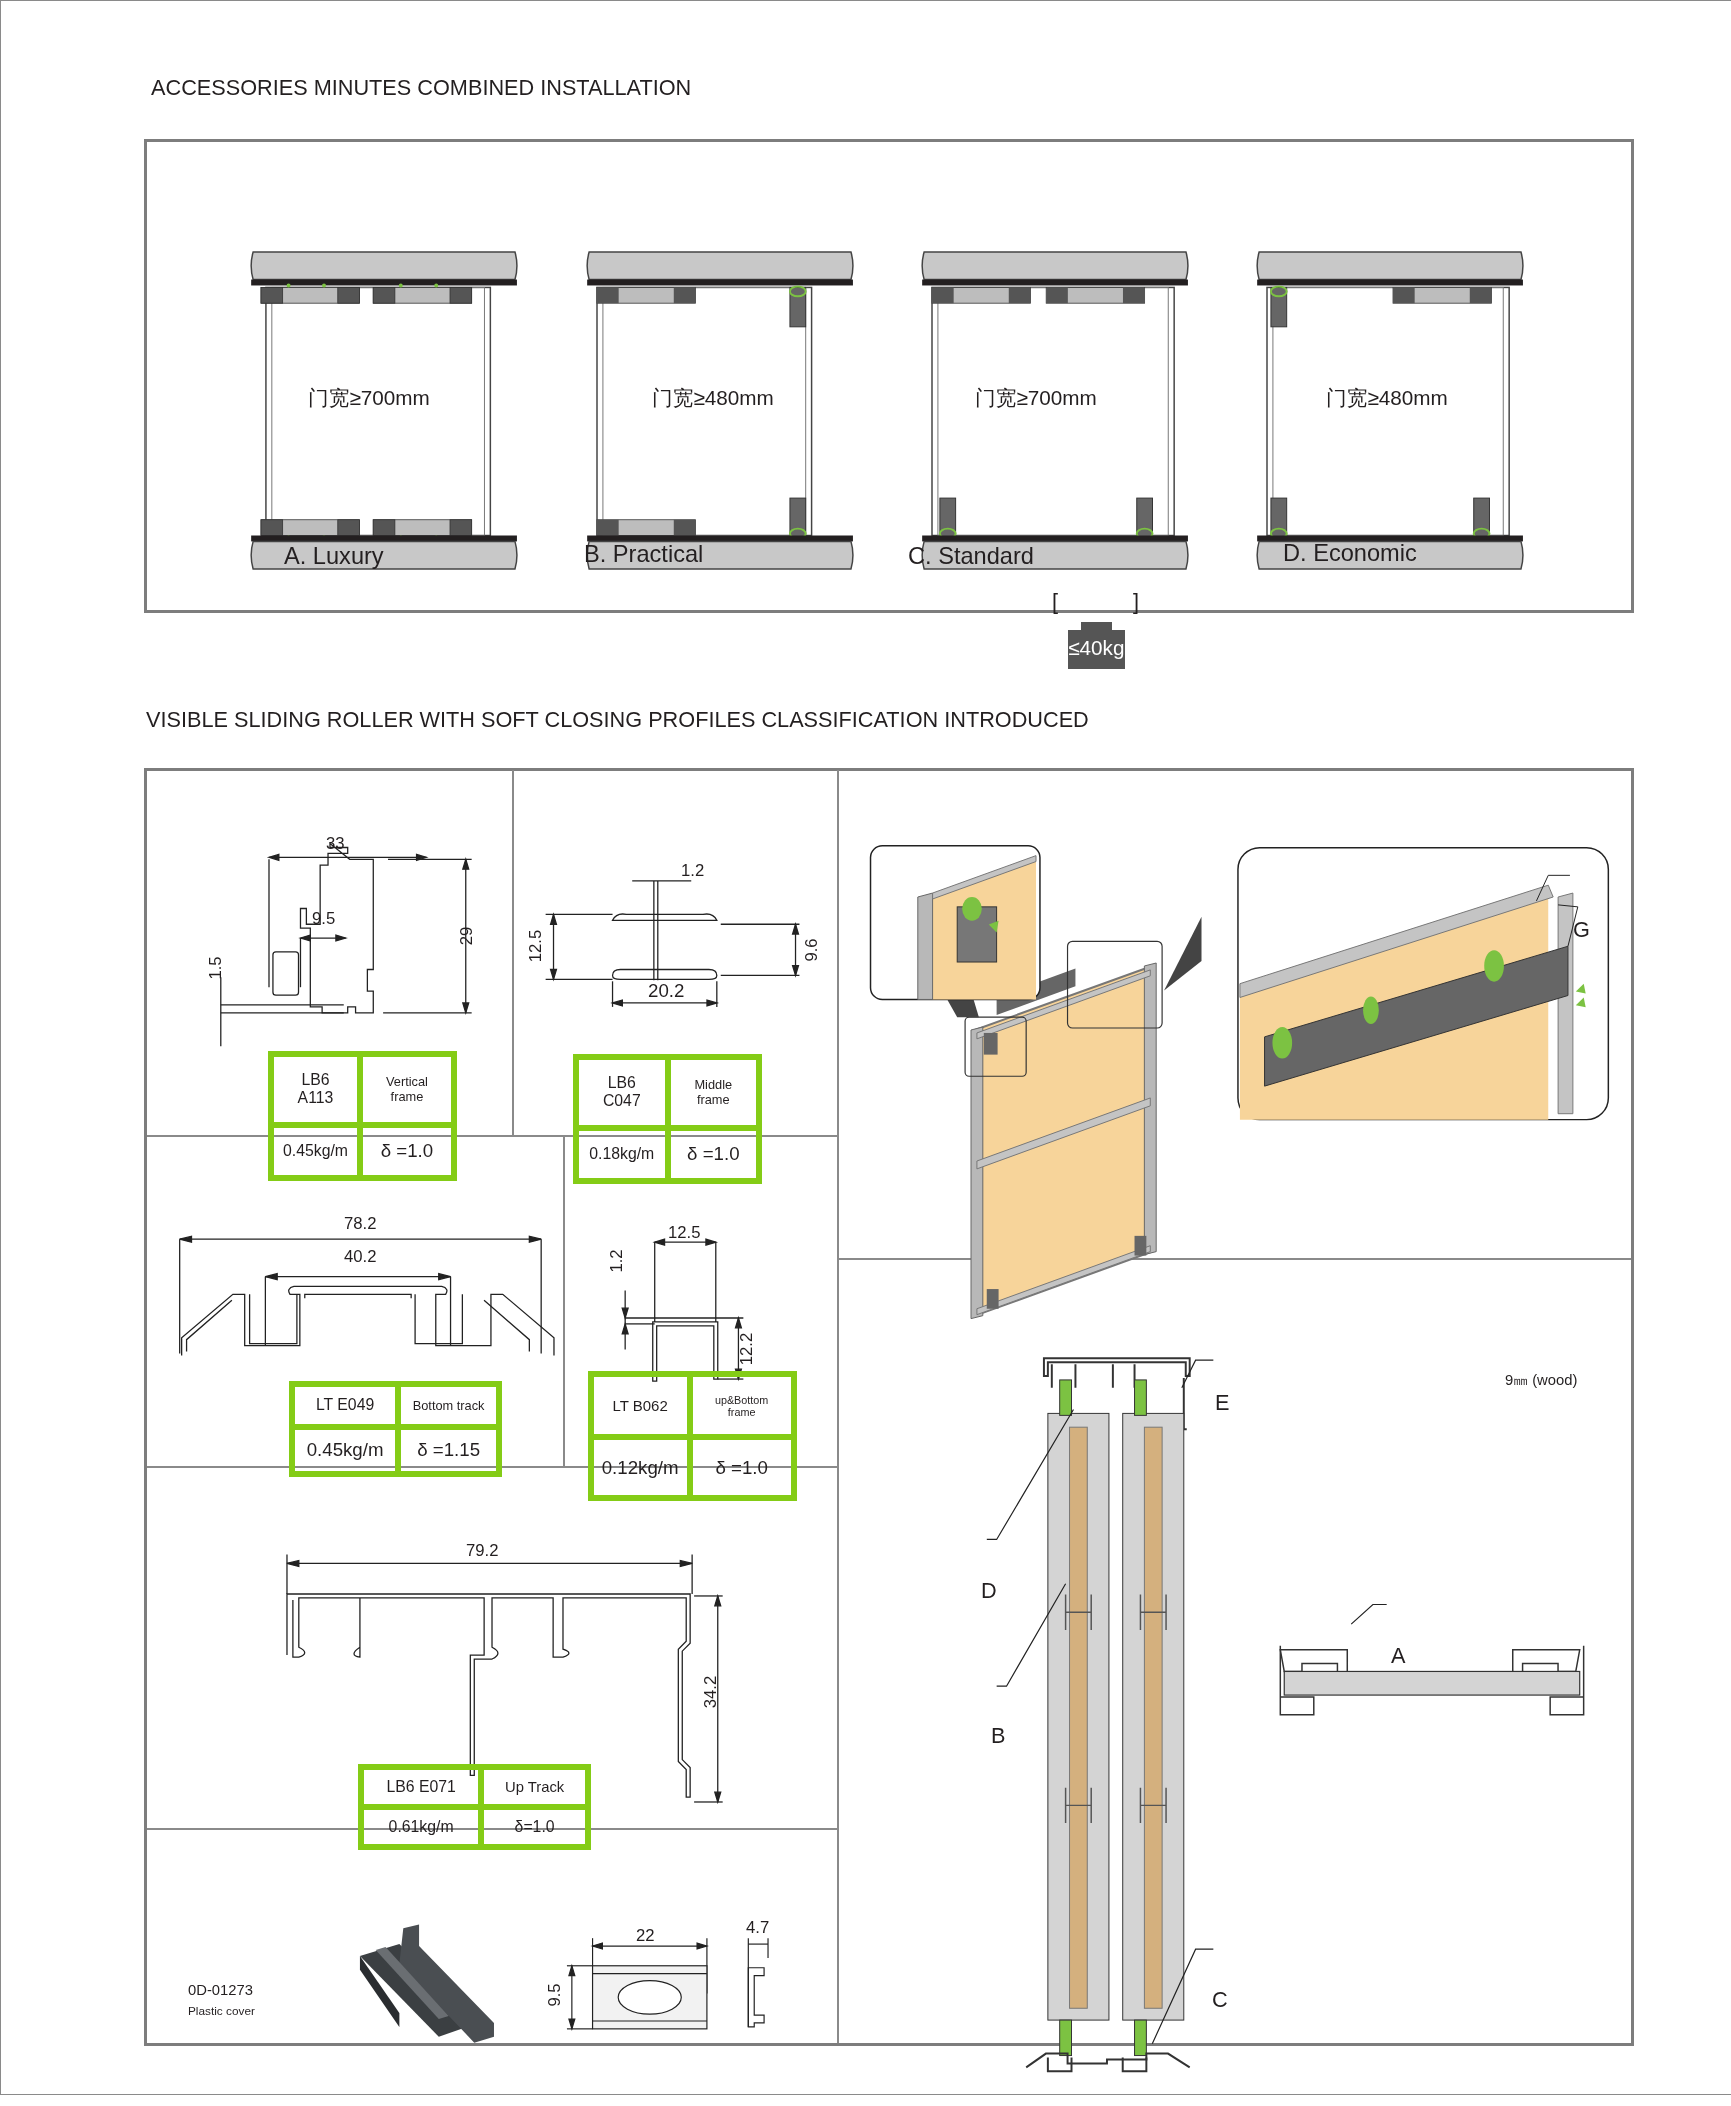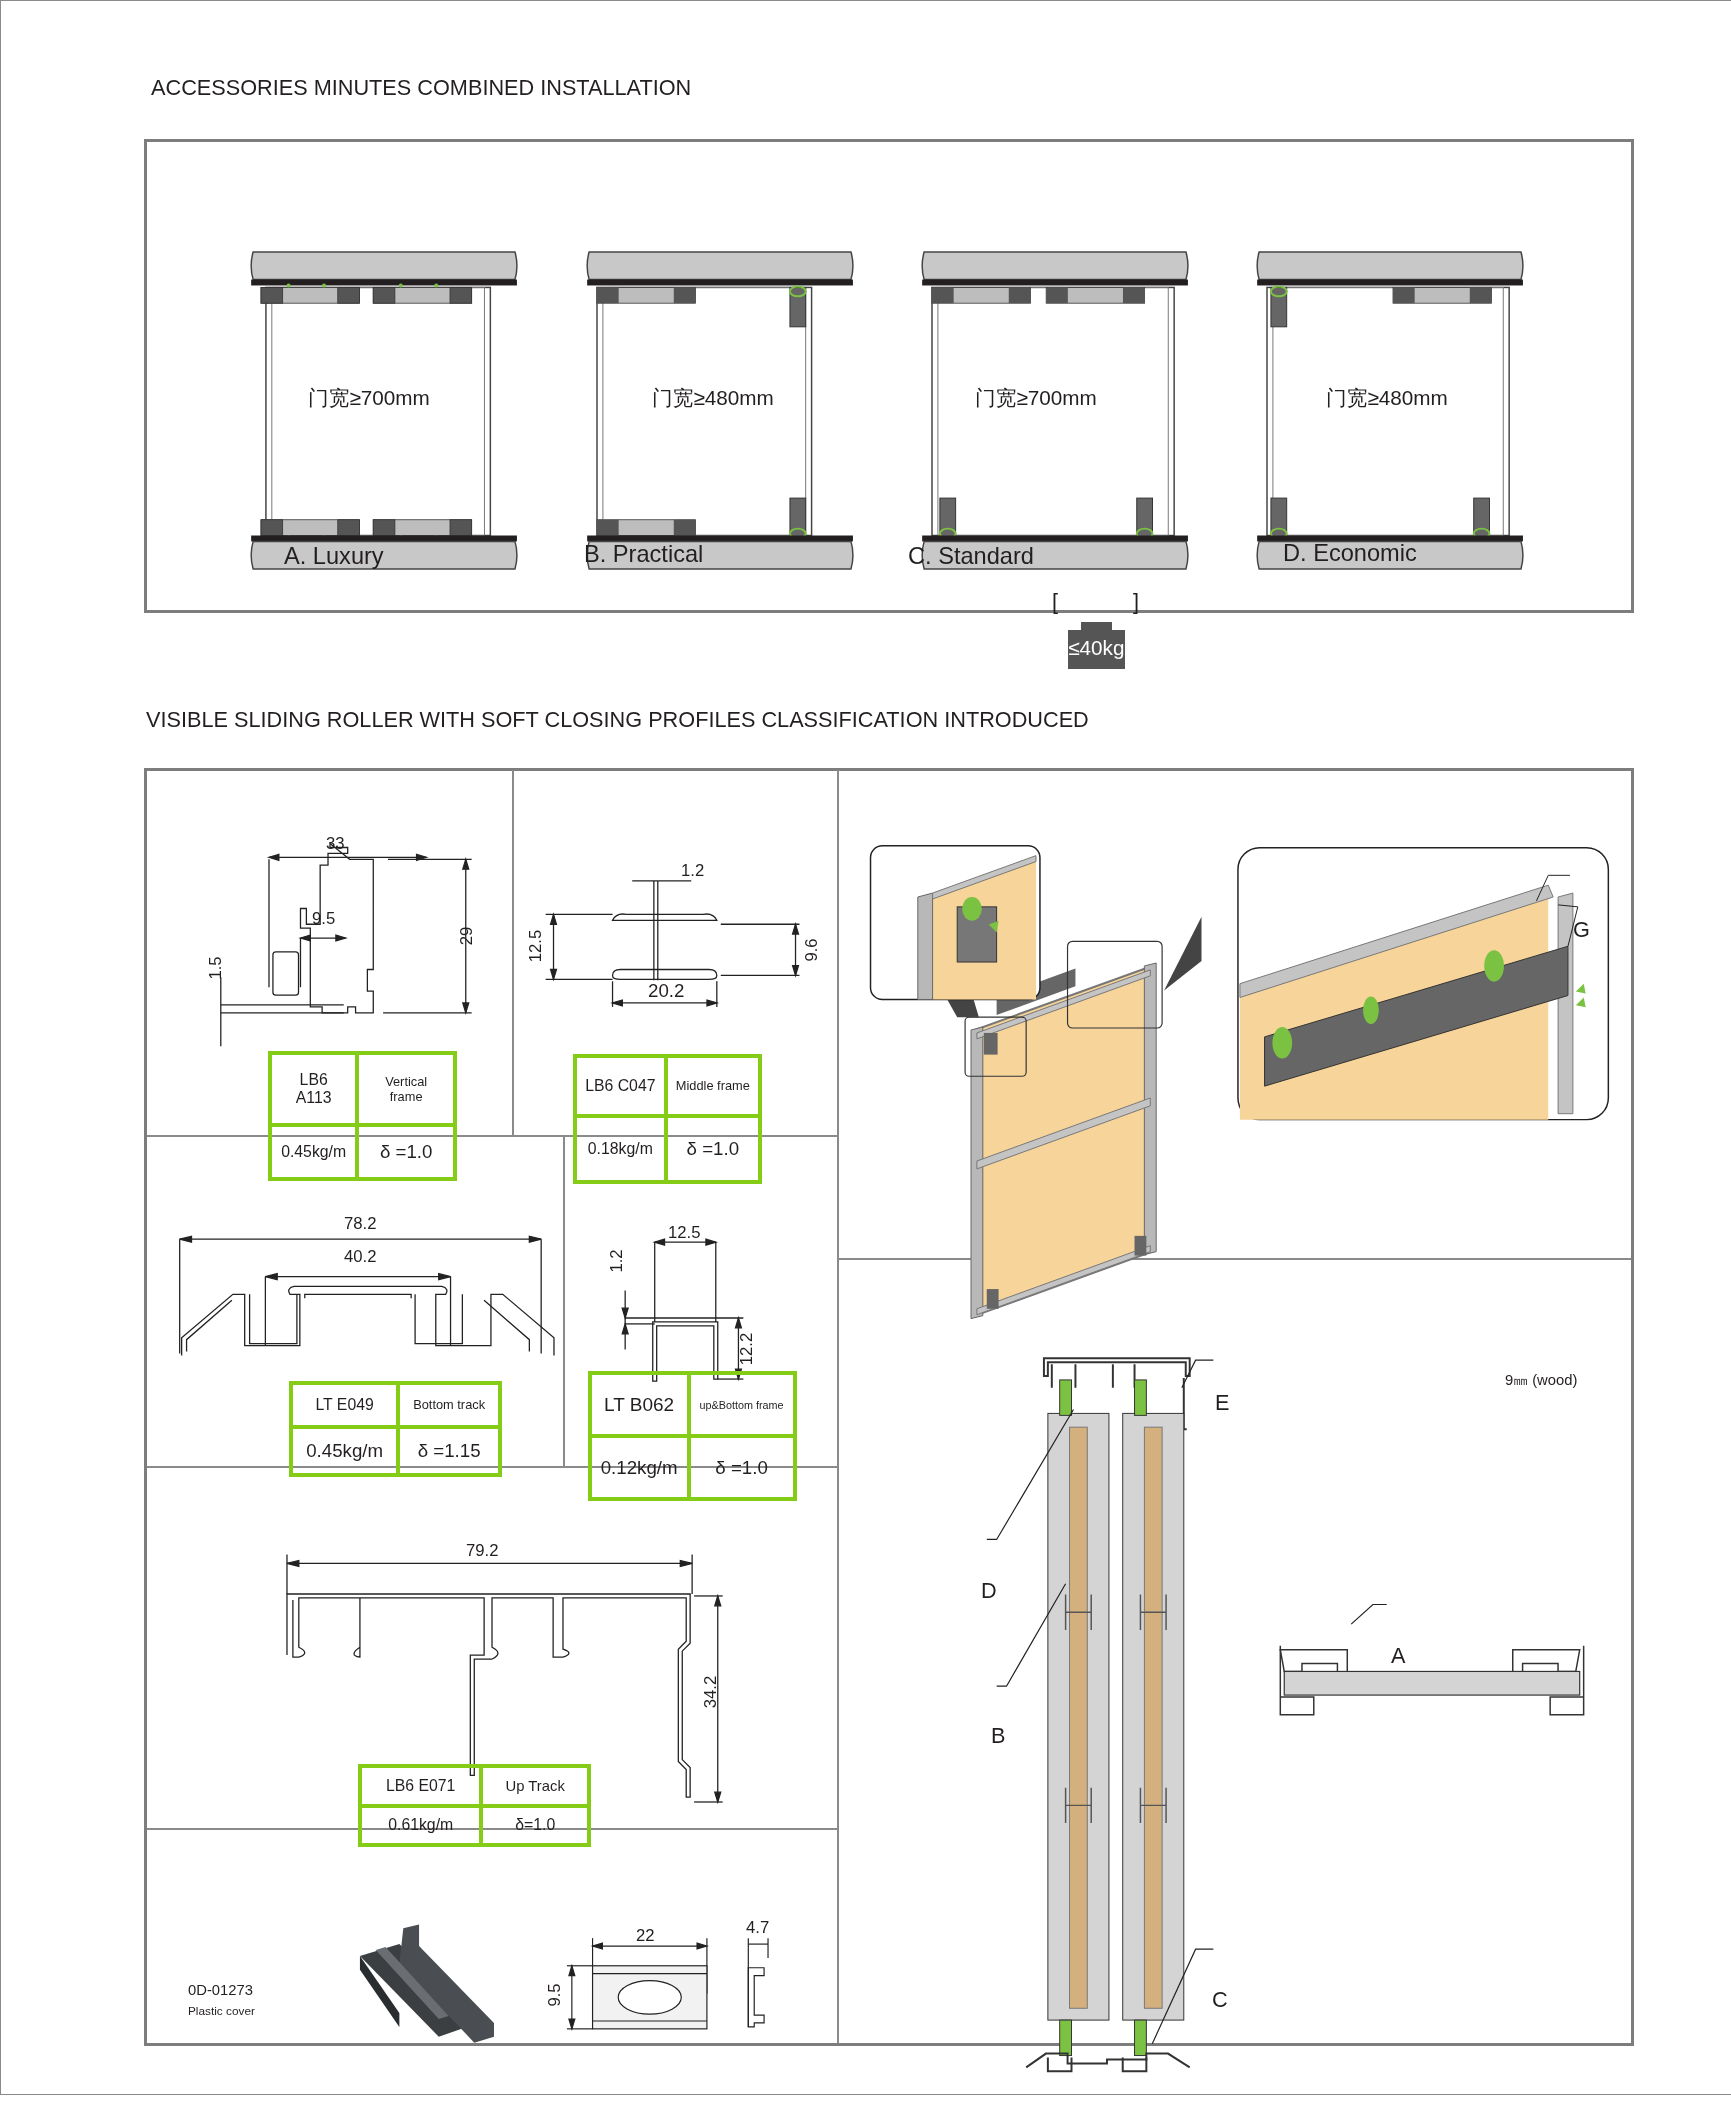--- a/index.html
+++ b/index.html
@@ -6,21 +6,21 @@
   body{width:1732px;height:2106px;position:relative;font-family:"Liberation Sans",sans-serif;color:#231f20;overflow:hidden;}
   .page-frame{position:absolute;left:0;top:0;width:1730px;height:2093px;border:1px solid #8a8a8a;}
   .section-title{position:absolute;font-size:21.7px;letter-spacing:0;white-space:nowrap;}
   .box{position:absolute;border:3.9px solid #7d7d7d;box-sizing:border-box;}
   .abs{position:absolute;margin-top:48px;}
   .cap{position:absolute;font-size:23.6px;white-space:nowrap;}
   .dim{position:absolute;font-size:16.7px;white-space:nowrap;}
   .vline{position:absolute;width:2px;background:#8a8a8a;}
   .hline{position:absolute;height:2px;background:#8a8a8a;}
   table.spec{position:absolute;border-collapse:collapse;}
-  table.spec td{border:4px solid #84cc16;text-align:center;vertical-align:middle;font-size:15.8px;padding:8px;}
+  table.spec td{border:6px solid #84cc16;text-align:center;vertical-align:middle;font-size:15.8px;padding:8px;}
   table.spec td.small{font-size:12.8px;}
   svg{position:absolute;overflow:visible;}
 </style>
 </head>
 <body>
 
 <div class="page-frame"></div>
 
 <div class="section-title" style="left:151px;top:75px;">ACCESSORIES MINUTES COMBINED INSTALLATION</div>
 
@@ -274,21 +274,21 @@
       <line x1="175" y1="134" x2="175" y2="196"></line>
         <path d="M175 134 l-3 10 h6z M175 196 l-3 -10 h6z" fill="#222"></path>
     </g>
   </svg>
   <div class="dim" style="left:102px;top:37px;">12.5</div>
   <div class="dim" style="left:39px;top:65px;transform:rotate(-90deg);">1.2</div>
   <div class="dim" style="left:165px;top:153px;transform:rotate(-90deg);">12.2</div>
   <table class="spec" style="left:21.7px;top:185px;width:209px;height:130px;">
     <tbody>
         <tr>
-          <td style="font-size:19px">LT B062</td>
+          <td style="font-size:15px">LT B062</td>
           <td style="font-size:10.8px">up&amp;Bottom frame</td>
         </tr>
     <tr>
           <td style="font-size:18.7px">0.12kg/m</td>
           <td style="font-size:18.7px">δ =1.0</td>
         </tr>
   </tbody>
     </table>
 </div>
 

